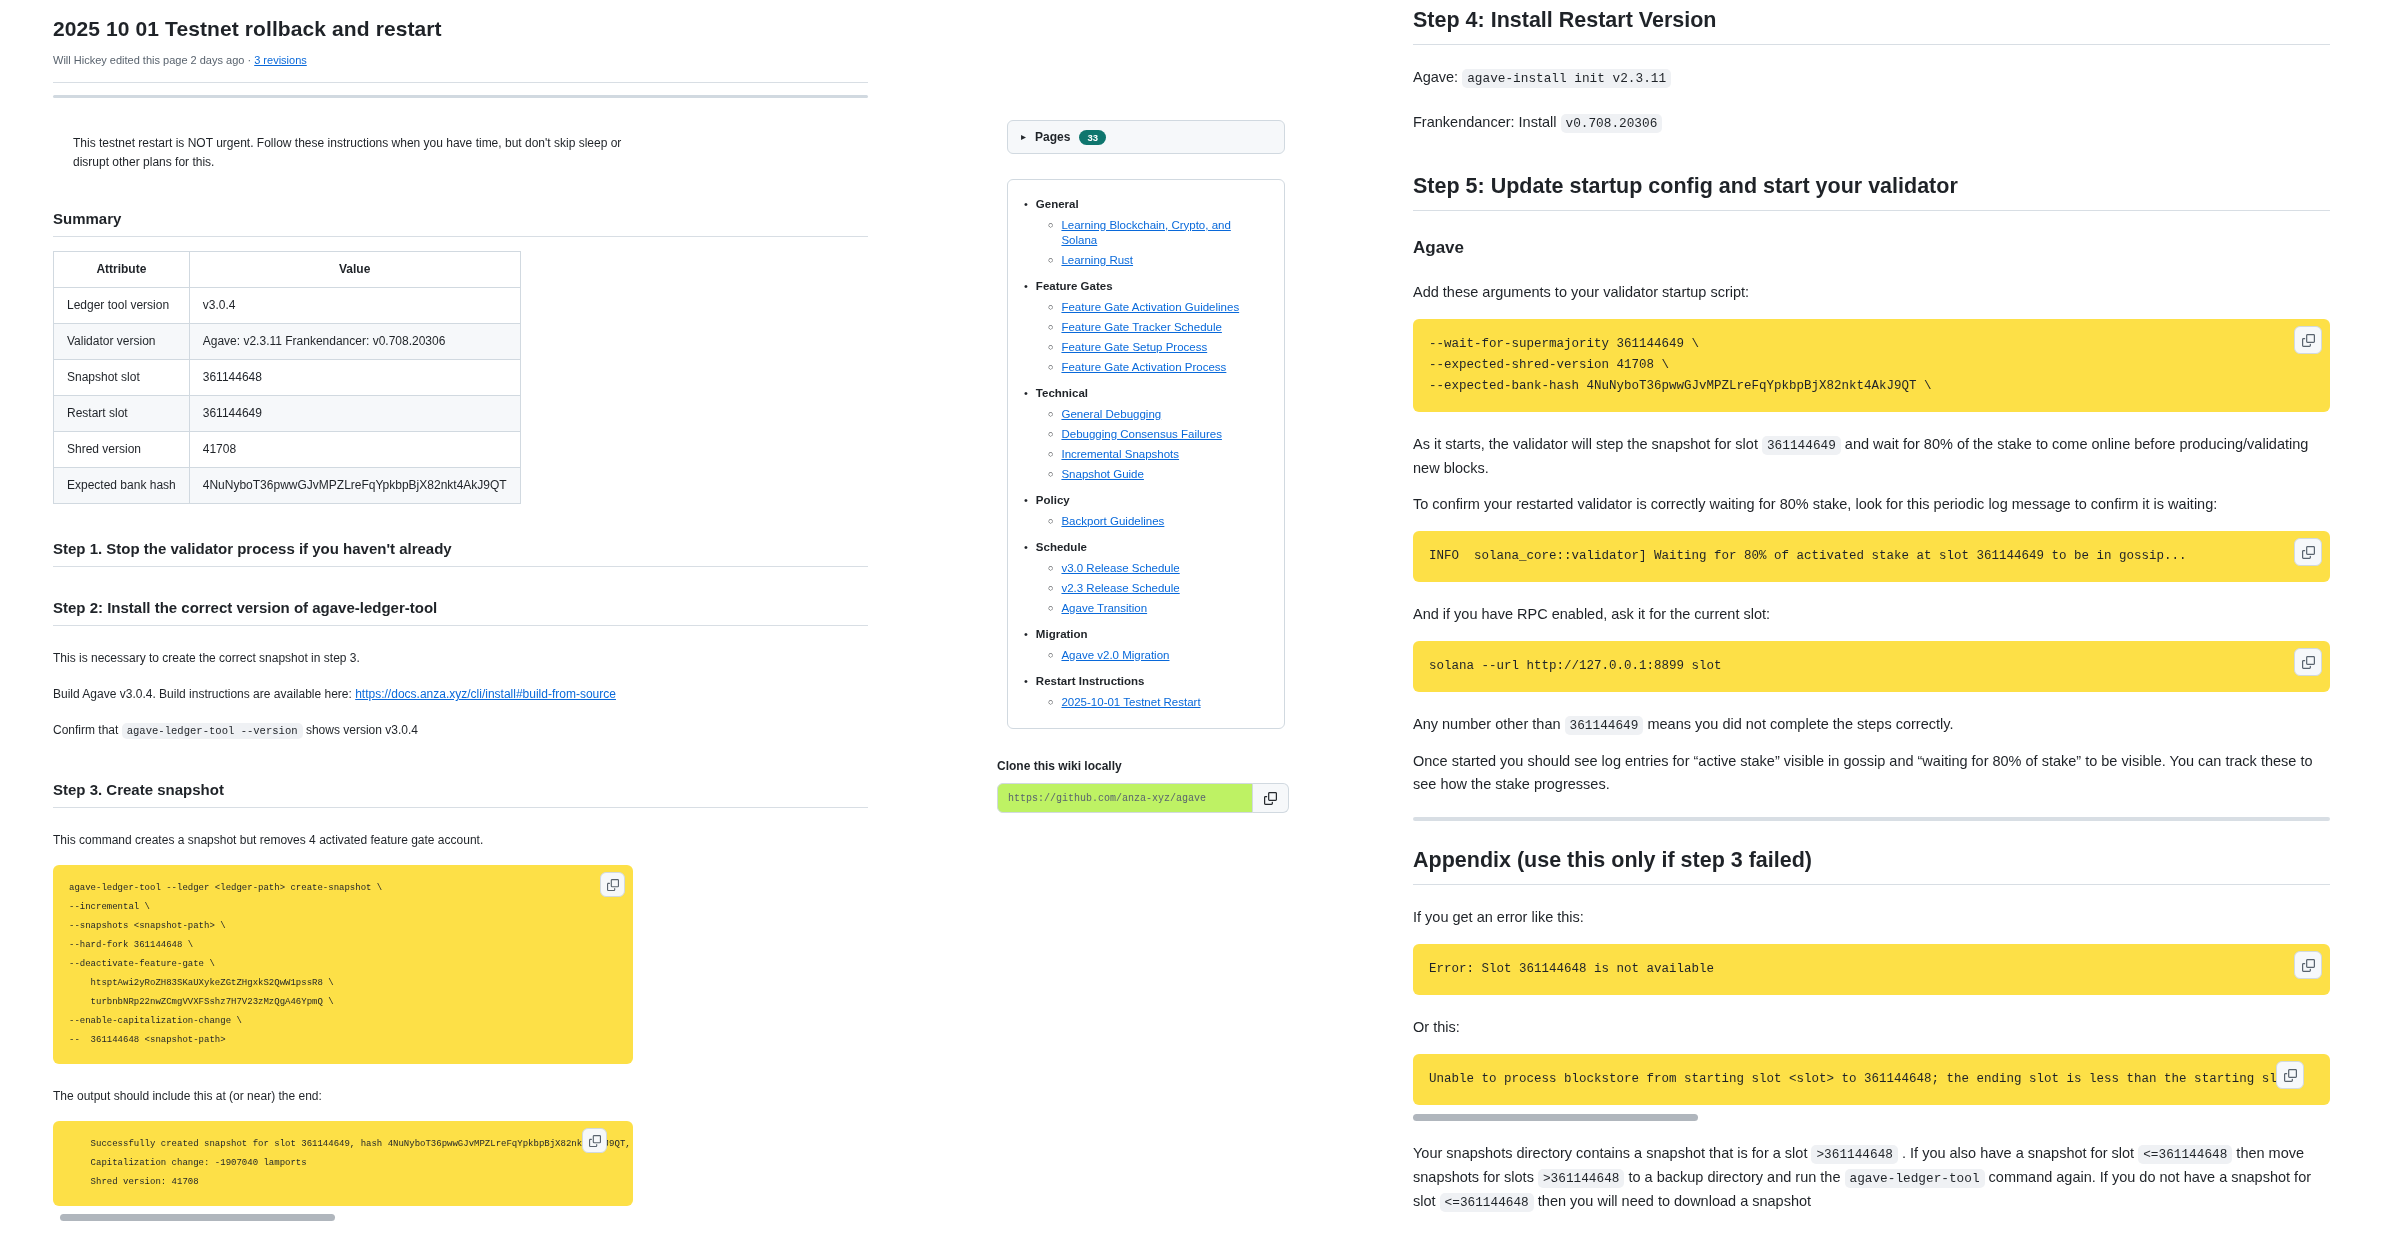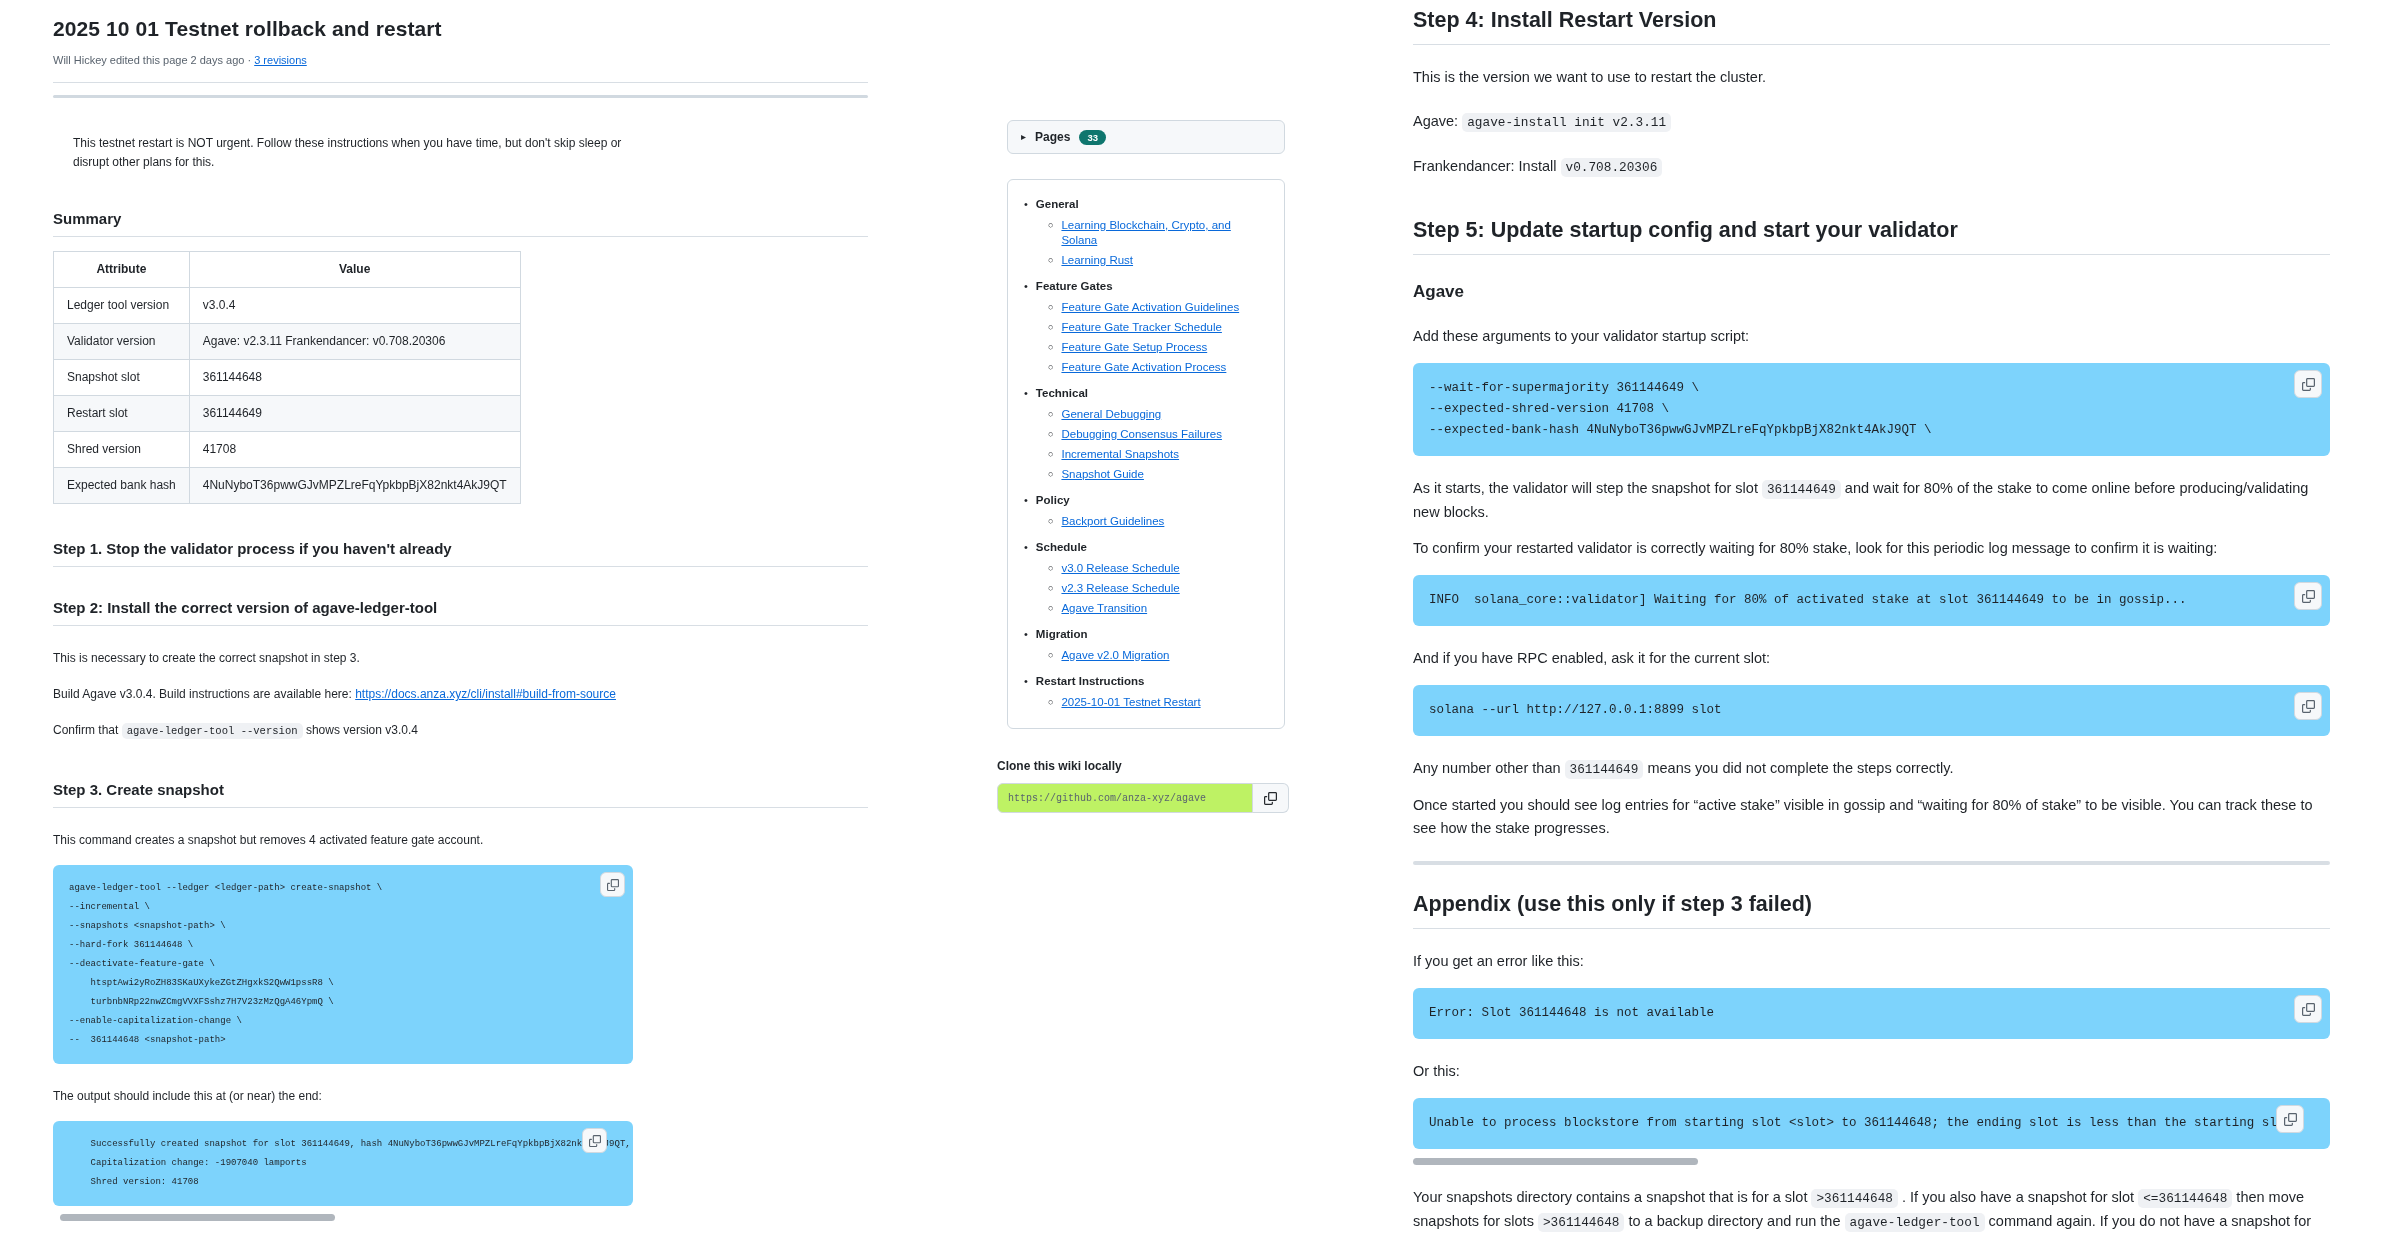--- a/index.html
+++ b/index.html
@@ -33,21 +33,21 @@
   table.summary th { font-weight:700; text-align:center; }
   table.summary td.attr { width:112px; white-space:nowrap; }
   table.summary td.val { width:286px; white-space:nowrap; }
   table.summary tbody tr:nth-child(even) { background:#f6f8fa; }
 
   .p-gap { margin-top:17px; }
   .p-gap-lg { margin-top:23px; }
 
   .chip { background:#eff1f4; border-radius:5px; padding:2px 5px; font-size:.88em; white-space:nowrap; }
 
-  .codeblock { position:relative; margin-top:15px; background:#7dd3fc; border-radius:6px; }
+  .codeblock { position:relative; margin-top:15px; background:#fde047; border-radius:6px; }
   .codeblock pre { padding:14px 16px; overflow:hidden; white-space:pre; }
   .col-left .codeblock pre { font-size:9px; line-height:19px; }
   .copy-btn { position:absolute; top:7px; right:8px; width:25px; height:25px; background:#f6f8fa;
               border:1px solid #d1d9e0; border-radius:6px; display:flex; align-items:center; justify-content:center; cursor:pointer; }
   .copy-btn svg { fill:#59636e; }
   .copy-btn.inset { right:26px; }
 
   .hthumb { height:7px; background:#b0b6bd; border-radius:4px; }
   .thumb-left { margin-top:8px; margin-left:7px; width:275px; }
   .thumb-right { margin-top:9px; width:285px; }
@@ -337,21 +337,20 @@
               <path d="M0 6.75C0 5.784.784 5 1.75 5h1.5a.75.75 0 0 1 0 1.5h-1.5a.25.25 0 0 0-.25.25v7.5c0 .138.112.25.25.25h7.5a.25.25 0 0 0 .25-.25v-1.5a.75.75 0 0 1 1.5 0v1.5A1.75 1.75 0 0 1 9.25 16h-7.5A1.75 1.75 0 0 1 0 14.25Zm5-5C5 .784 5.784 0 6.75 0h7.5C15.216 0 16 .784 16 1.75v7.5A1.75 1.75 0 0 1 14.25 11h-7.5A1.75 1.75 0 0 1 5 9.25Zm1.75-.25a.25.25 0 0 0-.25.25v7.5c0 .138.112.25.25.25h7.5a.25.25 0 0 0 .25-.25v-7.5a.25.25 0 0 0-.25-.25Z"></path>
             </svg>
         </button>
       </div>
     </div>
   </aside>
 
   <section class="col-right">
 
     <h2 class="rh2 rh2-first">Step 4: Install Restart Version</h2>
-    <p class="p-gap">This is the version we want to use to restart the cluster.</p>
     <p class="p-gap"><span>Agave: </span><code class="chip">agave-install init v2.3.11</code></p>
     <p class="p-gap"><span>Frankendancer: Install </span><code class="chip">v0.708.20306</code></p>
 
     <h2 class="rh2 mt-s5">Step 5: Update startup config and start your validator</h2>
     <h3 class="rh3">Agave</h3>
     <p class="p-gap">Add these arguments to your validator startup script:</p>
 
     <div class="codeblock">
       <pre><code>--wait-for-supermajority 361144649 \
 --expected-shred-version 41708 \

